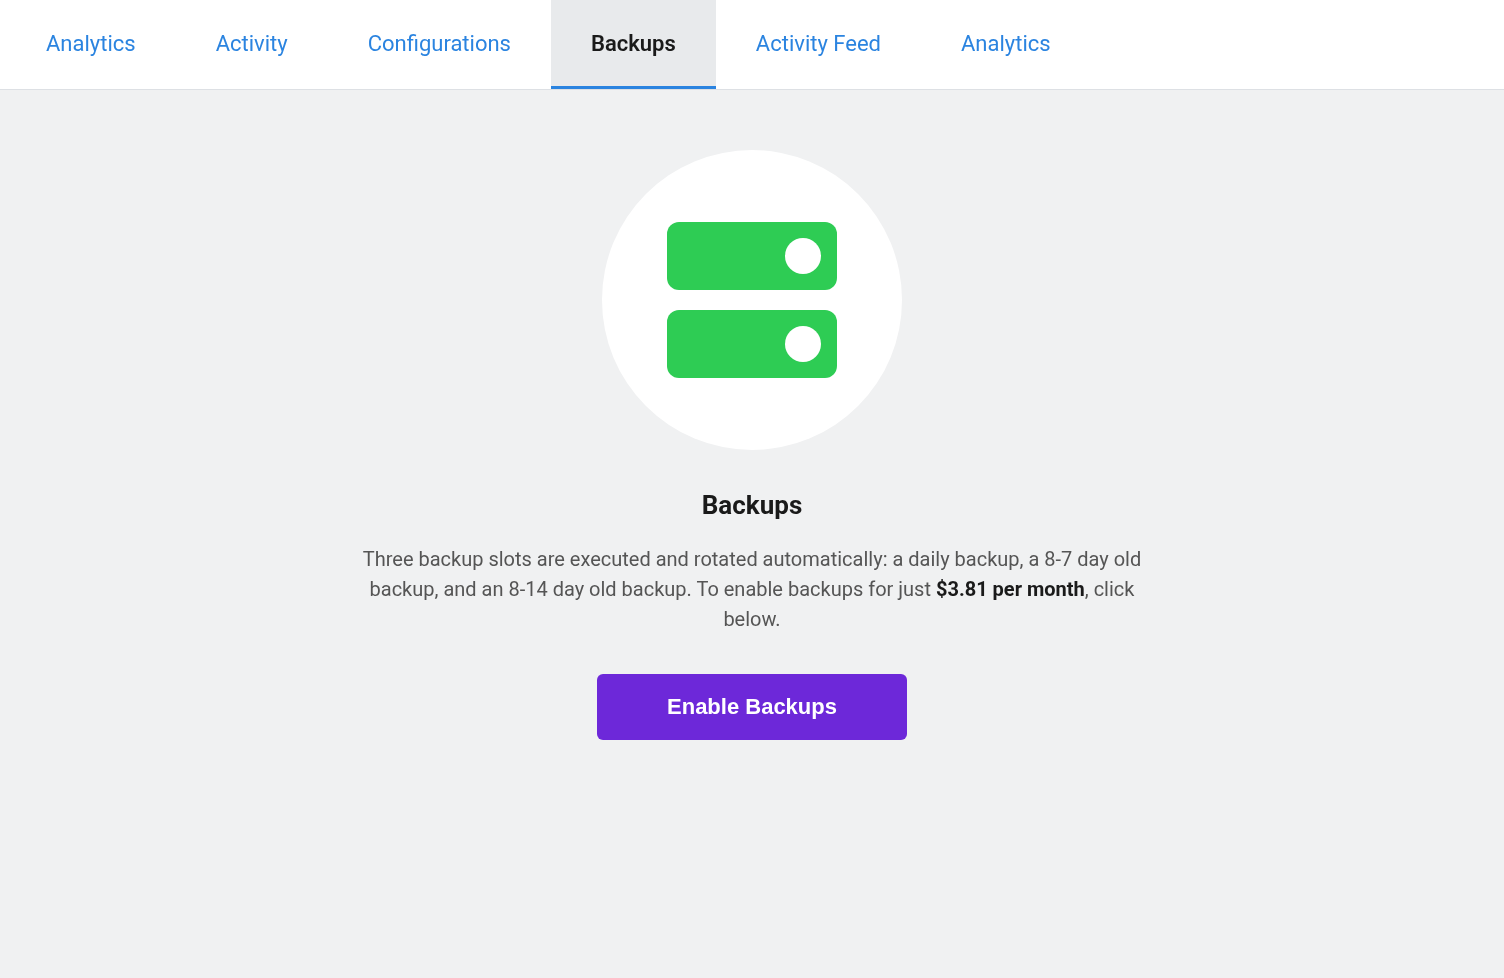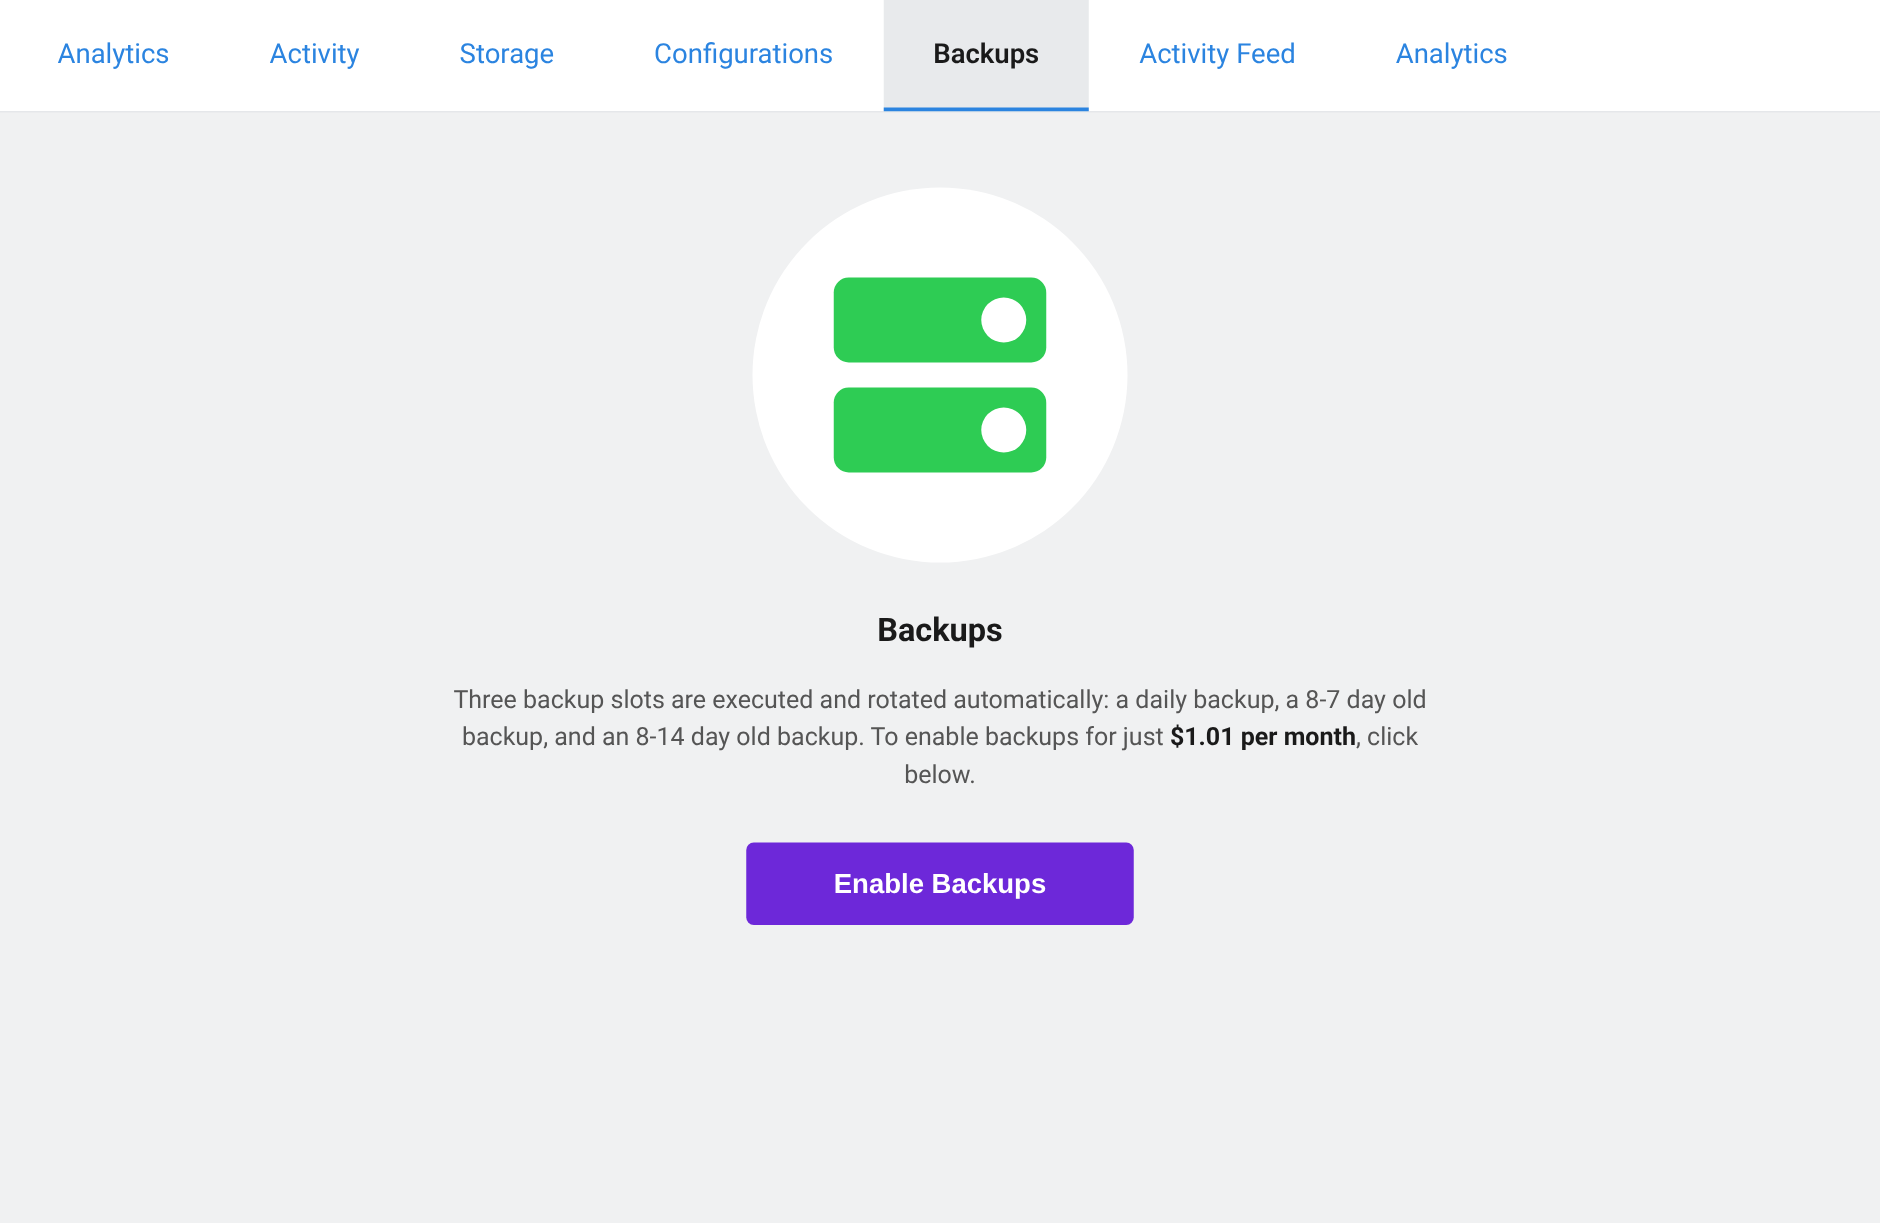--- a/index.html
+++ b/index.html
@@ -122,39 +122,38 @@
       cursor: pointer;
       transition: background-color 0.2s;
     }
   </style>
 </head>
 <body>
 
 <nav class="tab-bar">
   <a class="tab-item">Analytics</a>
   <a class="tab-item">Activity</a>
-  <a class="tab-item">Storage</a>
   <a class="tab-item">Configurations</a>
   <a class="tab-item active">Backups</a>
   <a class="tab-item">Activity Feed</a>
   <a class="tab-item">Analytics</a>
 </nav>
 
 <main class="main-content">
 
   <div class="icon-circle">
     <div class="toggle-switch">
       <div class="toggle-knob"></div>
     </div>
     <div class="toggle-switch">
       <div class="toggle-knob"></div>
     </div>
   </div>
 
   <h1 class="backups-title">Backups</h1>
 
   <p class="backups-description">
-    <span>Three backup slots are executed and rotated automatically: a daily backup, a 8-7 day old backup, and an 8-14 day old backup. To enable backups for just </span><strong>$1.01 per month</strong><span>, click below.</span>
+    <span>Three backup slots are executed and rotated automatically: a daily backup, a 8-7 day old backup, and an 8-14 day old backup. To enable backups for just </span><strong>$3.81 per month</strong><span>, click below.</span>
   </p>
 
   <button class="enable-button">Enable Backups</button>
 
 </main>
 
 </body></html>

